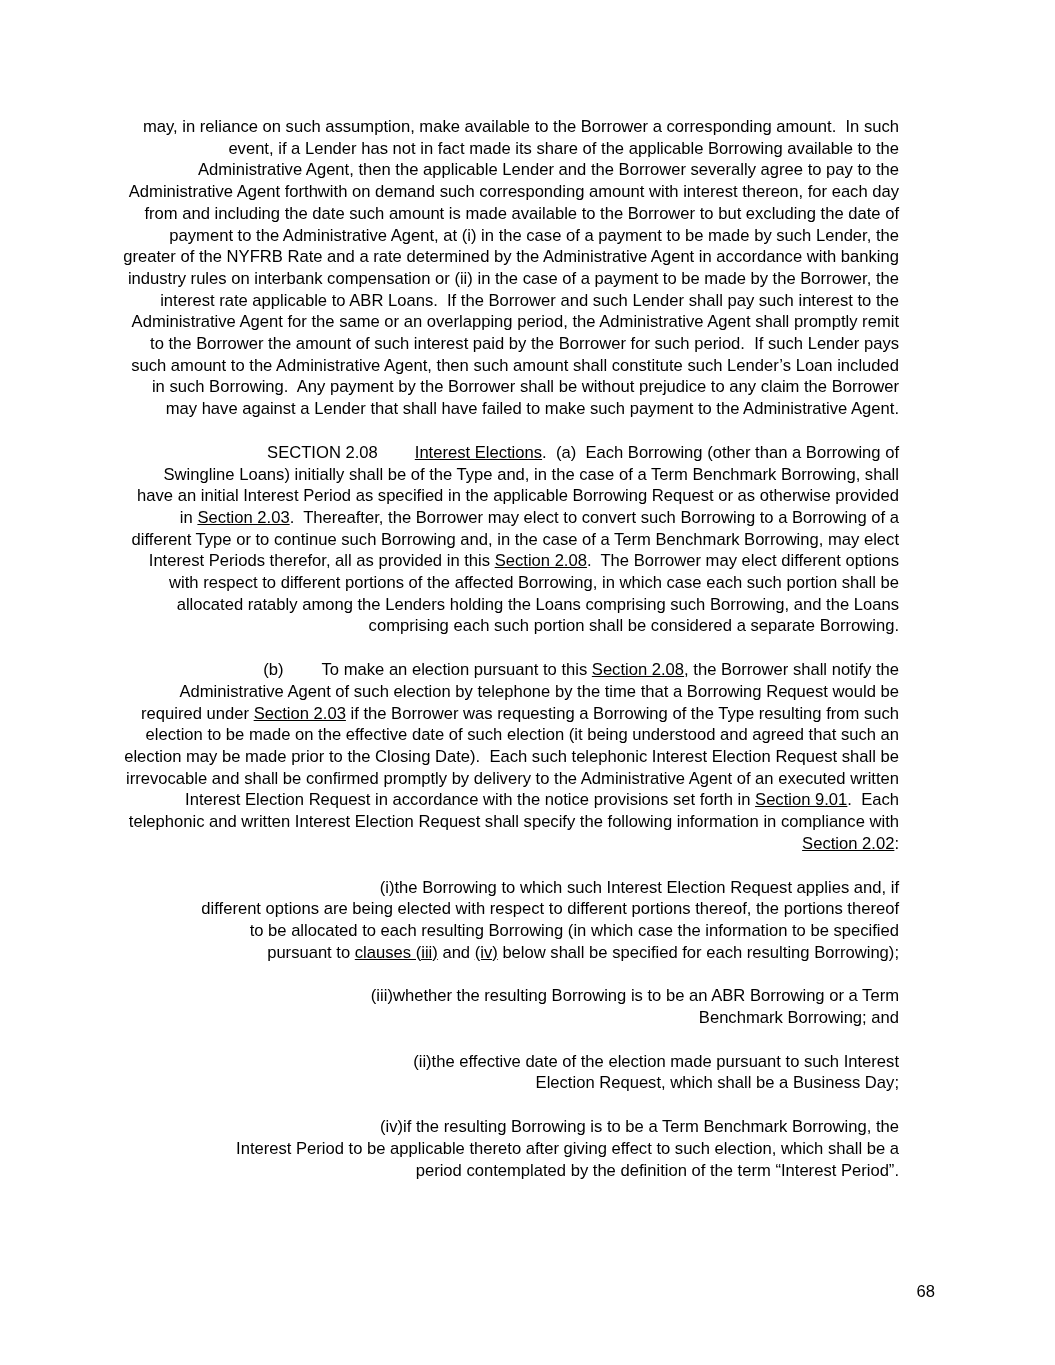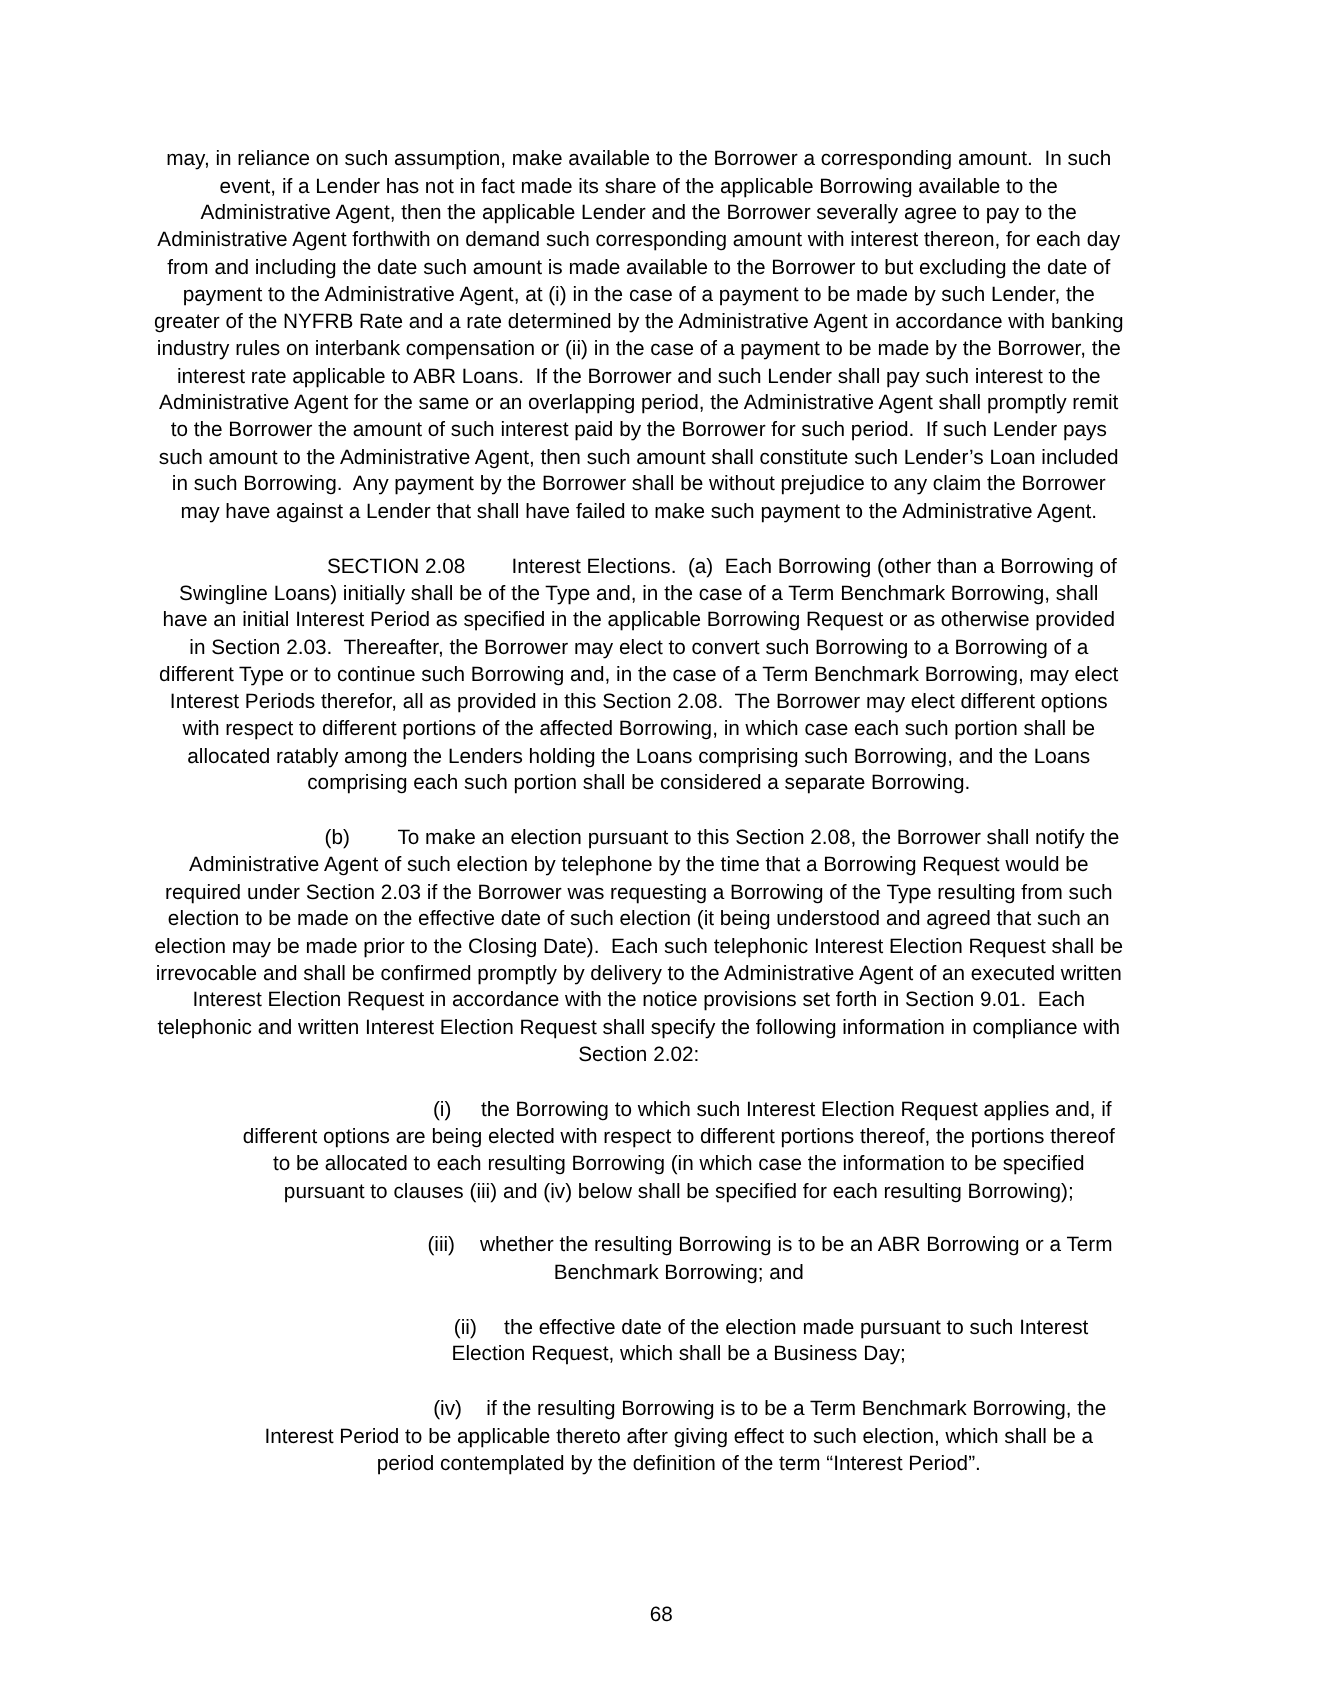--- a/index.html
+++ b/index.html
@@ -20,21 +20,21 @@
   }
   .content {
     position: absolute;
     left: 123px;
     top: 116px;
     width: 776px;
   }
   .para {
     margin: 0 0 22px 0;
     white-space: pre-wrap;
-    text-align: center;
+    text-align: right;
   }
   .para-indent {
     text-indent: 133px;
   }
   .list-item {
     margin-left: 64px;
     text-indent: 126px;
   }
   .item-label {
     display: inline-block;
@@ -45,27 +45,28 @@
     display: inline-block;
     width: 37px;
     text-indent: 0;
   }
   .tab-sub {
     display: inline-block;
     width: 38px;
     text-indent: 0;
   }
   .u {
+    text-decoration: underline;
   }
   .page-number {
     position: absolute;
     top: 1281px;
     left: 123px;
     width: 812px;
-    text-align: center;
+    text-align: right;
     white-space: pre;
   }
 </style>
 </head>
 <body>
 
 <div class="page">
   <div class="content">
 
     <div class="para"><span>may, in reliance on such assumption, make available to the Borrower a corresponding amount.  In such event, if a Lender has not in fact made its share of the applicable Borrowing available to the Administrative Agent, then the applicable Lender and the Borrower severally agree to pay to the Administrative Agent forthwith on demand such corresponding amount with interest thereon, for each day from and including the date such amount is made available to the Borrower to but excluding the date of payment to the Administrative Agent, at (i) in the case of a payment to be made by such Lender, the greater of the NYFRB Rate and a rate determined by the Administrative Agent in accordance with banking industry rules on interbank compensation or (ii) in the case of a payment to be made by the Borrower, the interest rate applicable to ABR Loans.  If the Borrower and such Lender shall pay such interest to the Administrative Agent for the same or an overlapping period, the Administrative Agent shall promptly remit to the Borrower the amount of such interest paid by the Borrower for such period.  If such Lender pays such amount to the Administrative Agent, then such amount shall constitute such Lender’s Loan included in such Borrowing.  Any payment by the Borrower shall be without prejudice to any claim the Borrower may have against a Lender that shall have failed to make such payment to the Administrative Agent.</span></div>

